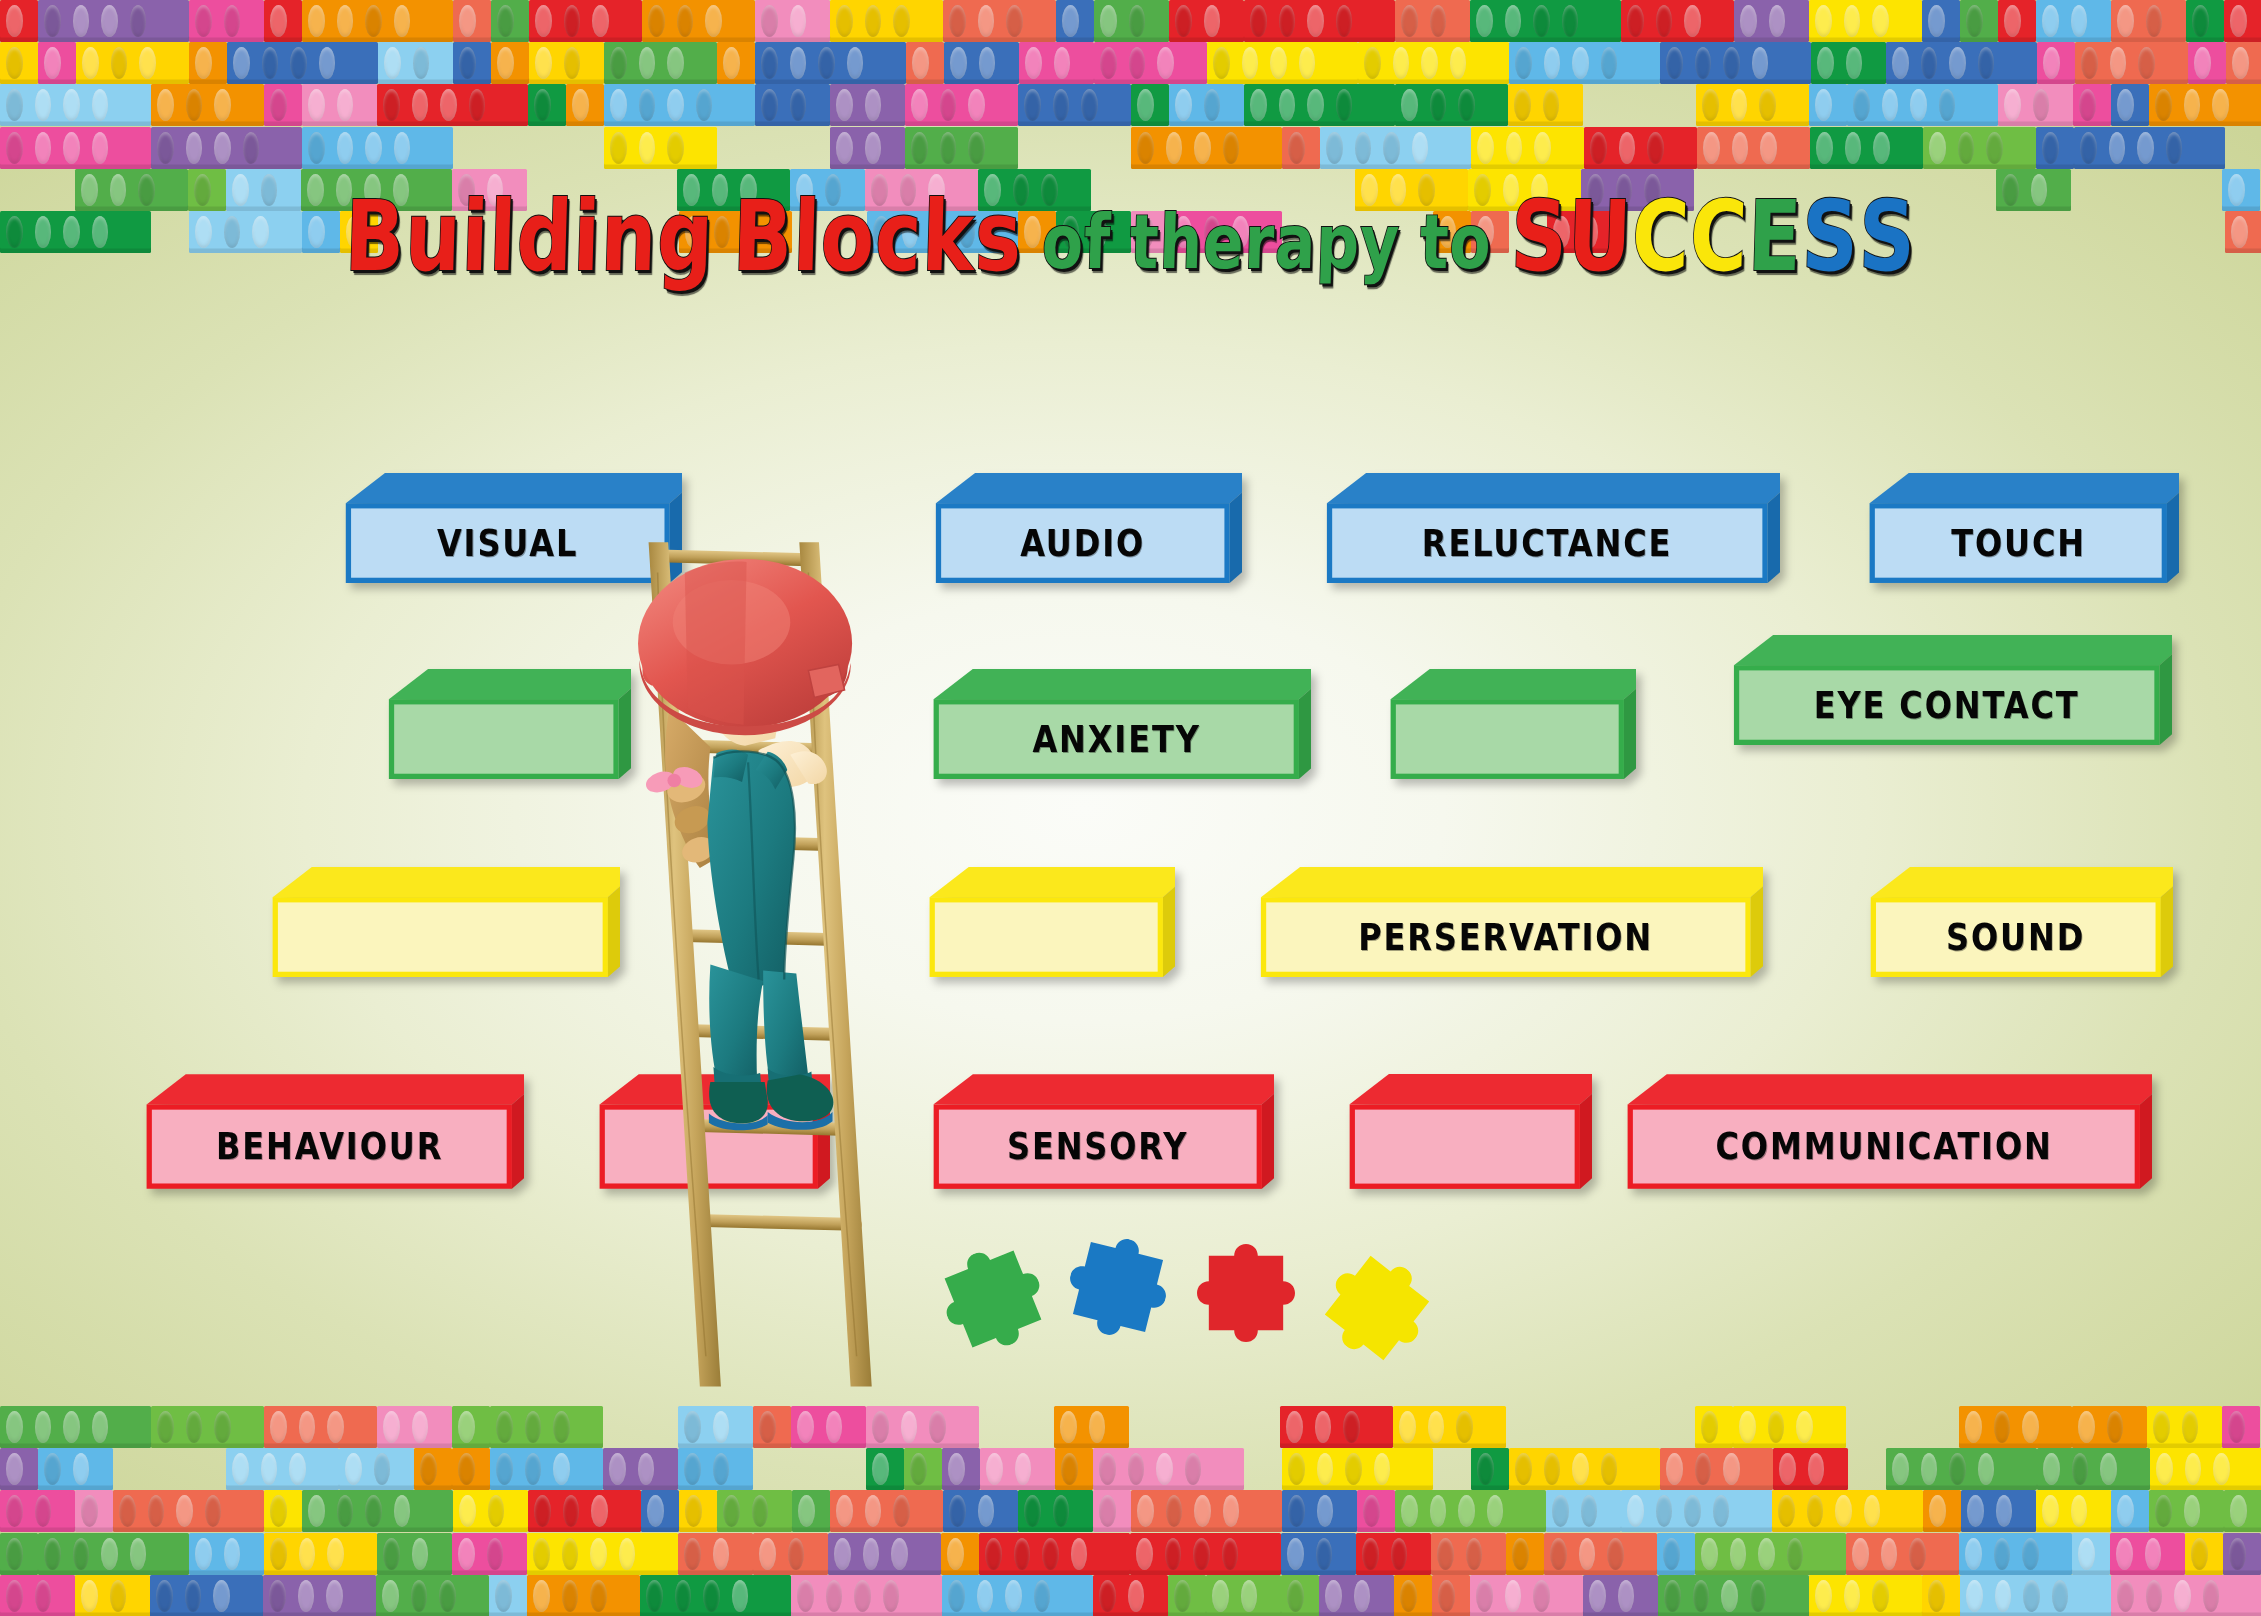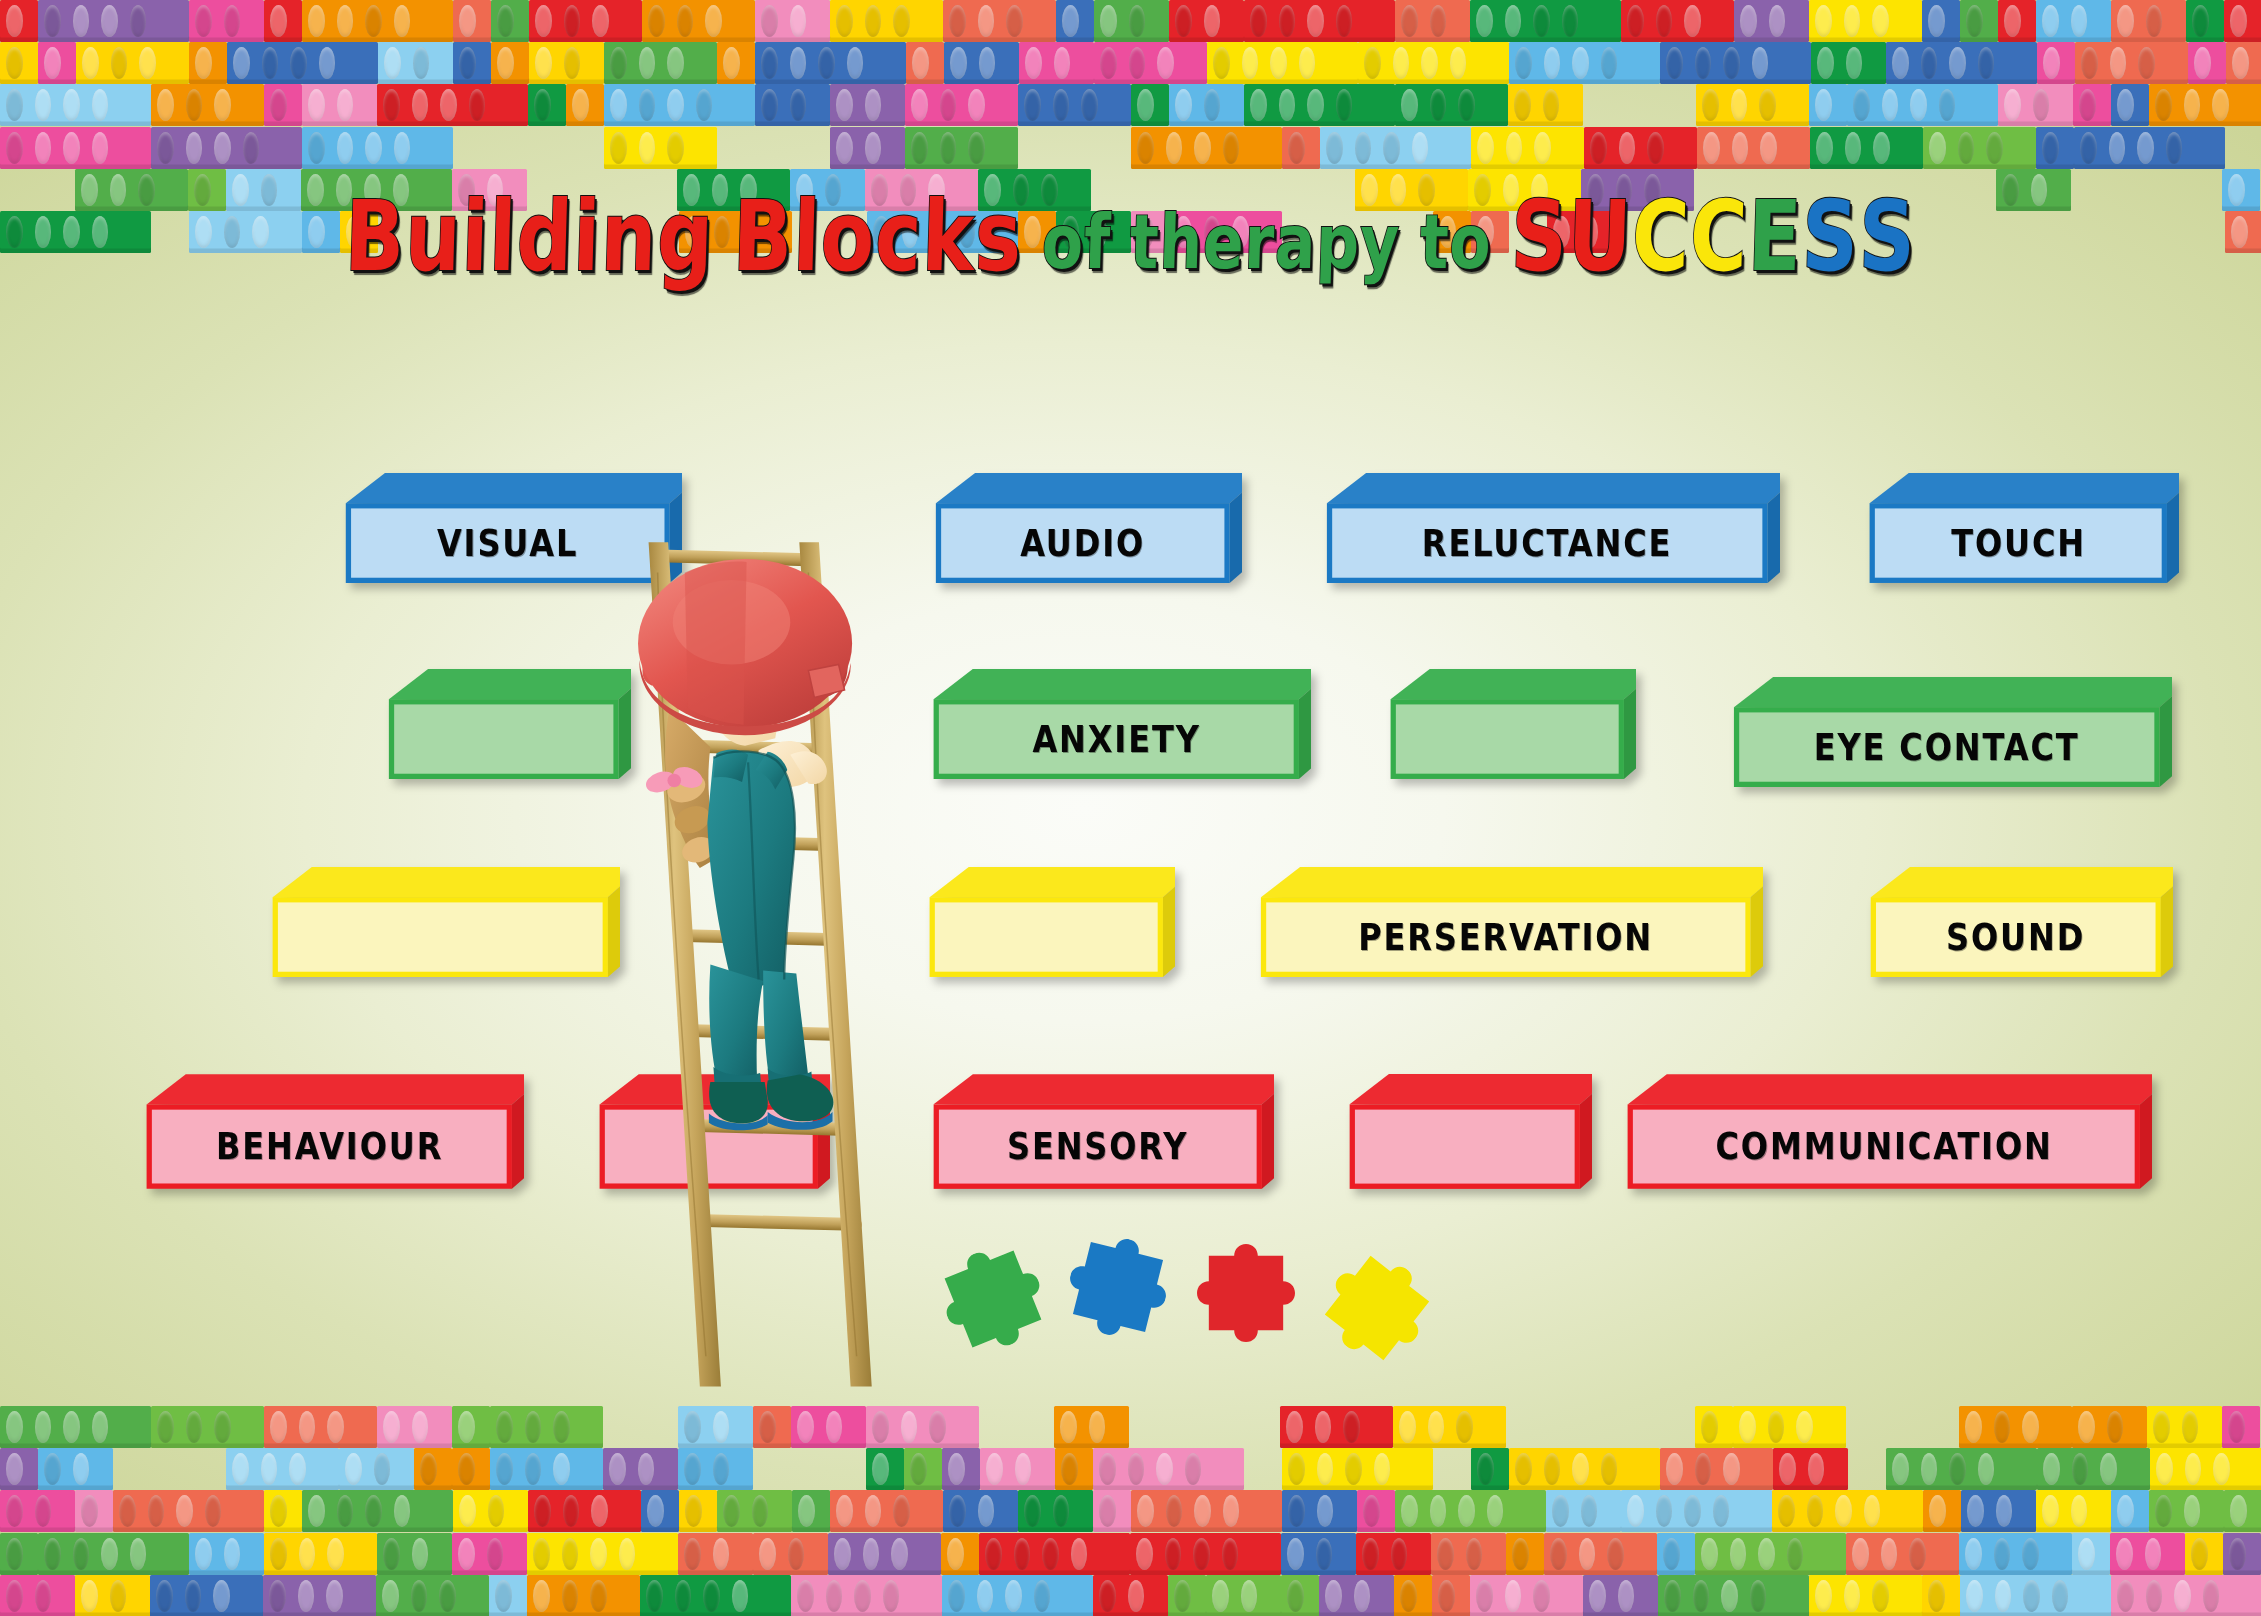--- a/index.html
+++ b/index.html
@@ -957,21 +957,21 @@
         <div class="label" style="position: absolute; left: 22.6px; top: 30px; width: 366px; height: 80px; display: flex; align-items: center; justify-content: center; font-size: 32px;">ANXIETY</div>
       </div>
       <div class="block" style="left: 1368px; top: 669px; width: 268px; height: 110px;">
         <svg width="268" height="110" viewBox="0 0 356 146" style="position:absolute;left:0;top:0">
           <polygon points="30,40 340,40 386,0 82,0" fill="#41b256"></polygon>
           <polygon points="340,40 386,0 386,106 340,146" fill="#2f9842"></polygon>
           <rect x="30" y="40" width="310" height="106" fill="#35ad4b"></rect>
           <rect x="37" y="47" width="296" height="92" fill="#a8d9a7"></rect>
         </svg>
       </div>
-      <div class="block" style="left: 1711px; top: 677px; width: 461px; height: 128px;">
+      <div class="block" style="left: 1711px; top: 635px; width: 461px; height: 128px;">
         <svg width="461" height="110" viewBox="0 0 611 146" style="position:absolute;left:0;top:0">
           <polygon points="30,40 595,40 641,0 82,0" fill="#41b256"></polygon>
           <polygon points="595,40 641,0 641,106 595,146" fill="#2f9842"></polygon>
           <rect x="30" y="40" width="565" height="106" fill="#35ad4b"></rect>
           <rect x="37" y="47" width="551" height="92" fill="#a8d9a7"></rect>
         </svg>
         <div class="label" style="position: absolute; left: 22.6px; top: 30px; width: 426px; height: 80px; display: flex; align-items: center; justify-content: center; font-size: 32px;">EYE CONTACT</div>
       </div>
       <div class="block" style="left: 250px; top: 867px; width: 370px; height: 110px;">
         <svg width="370" height="110" viewBox="0 0 491 146" style="position:absolute;left:0;top:0">

